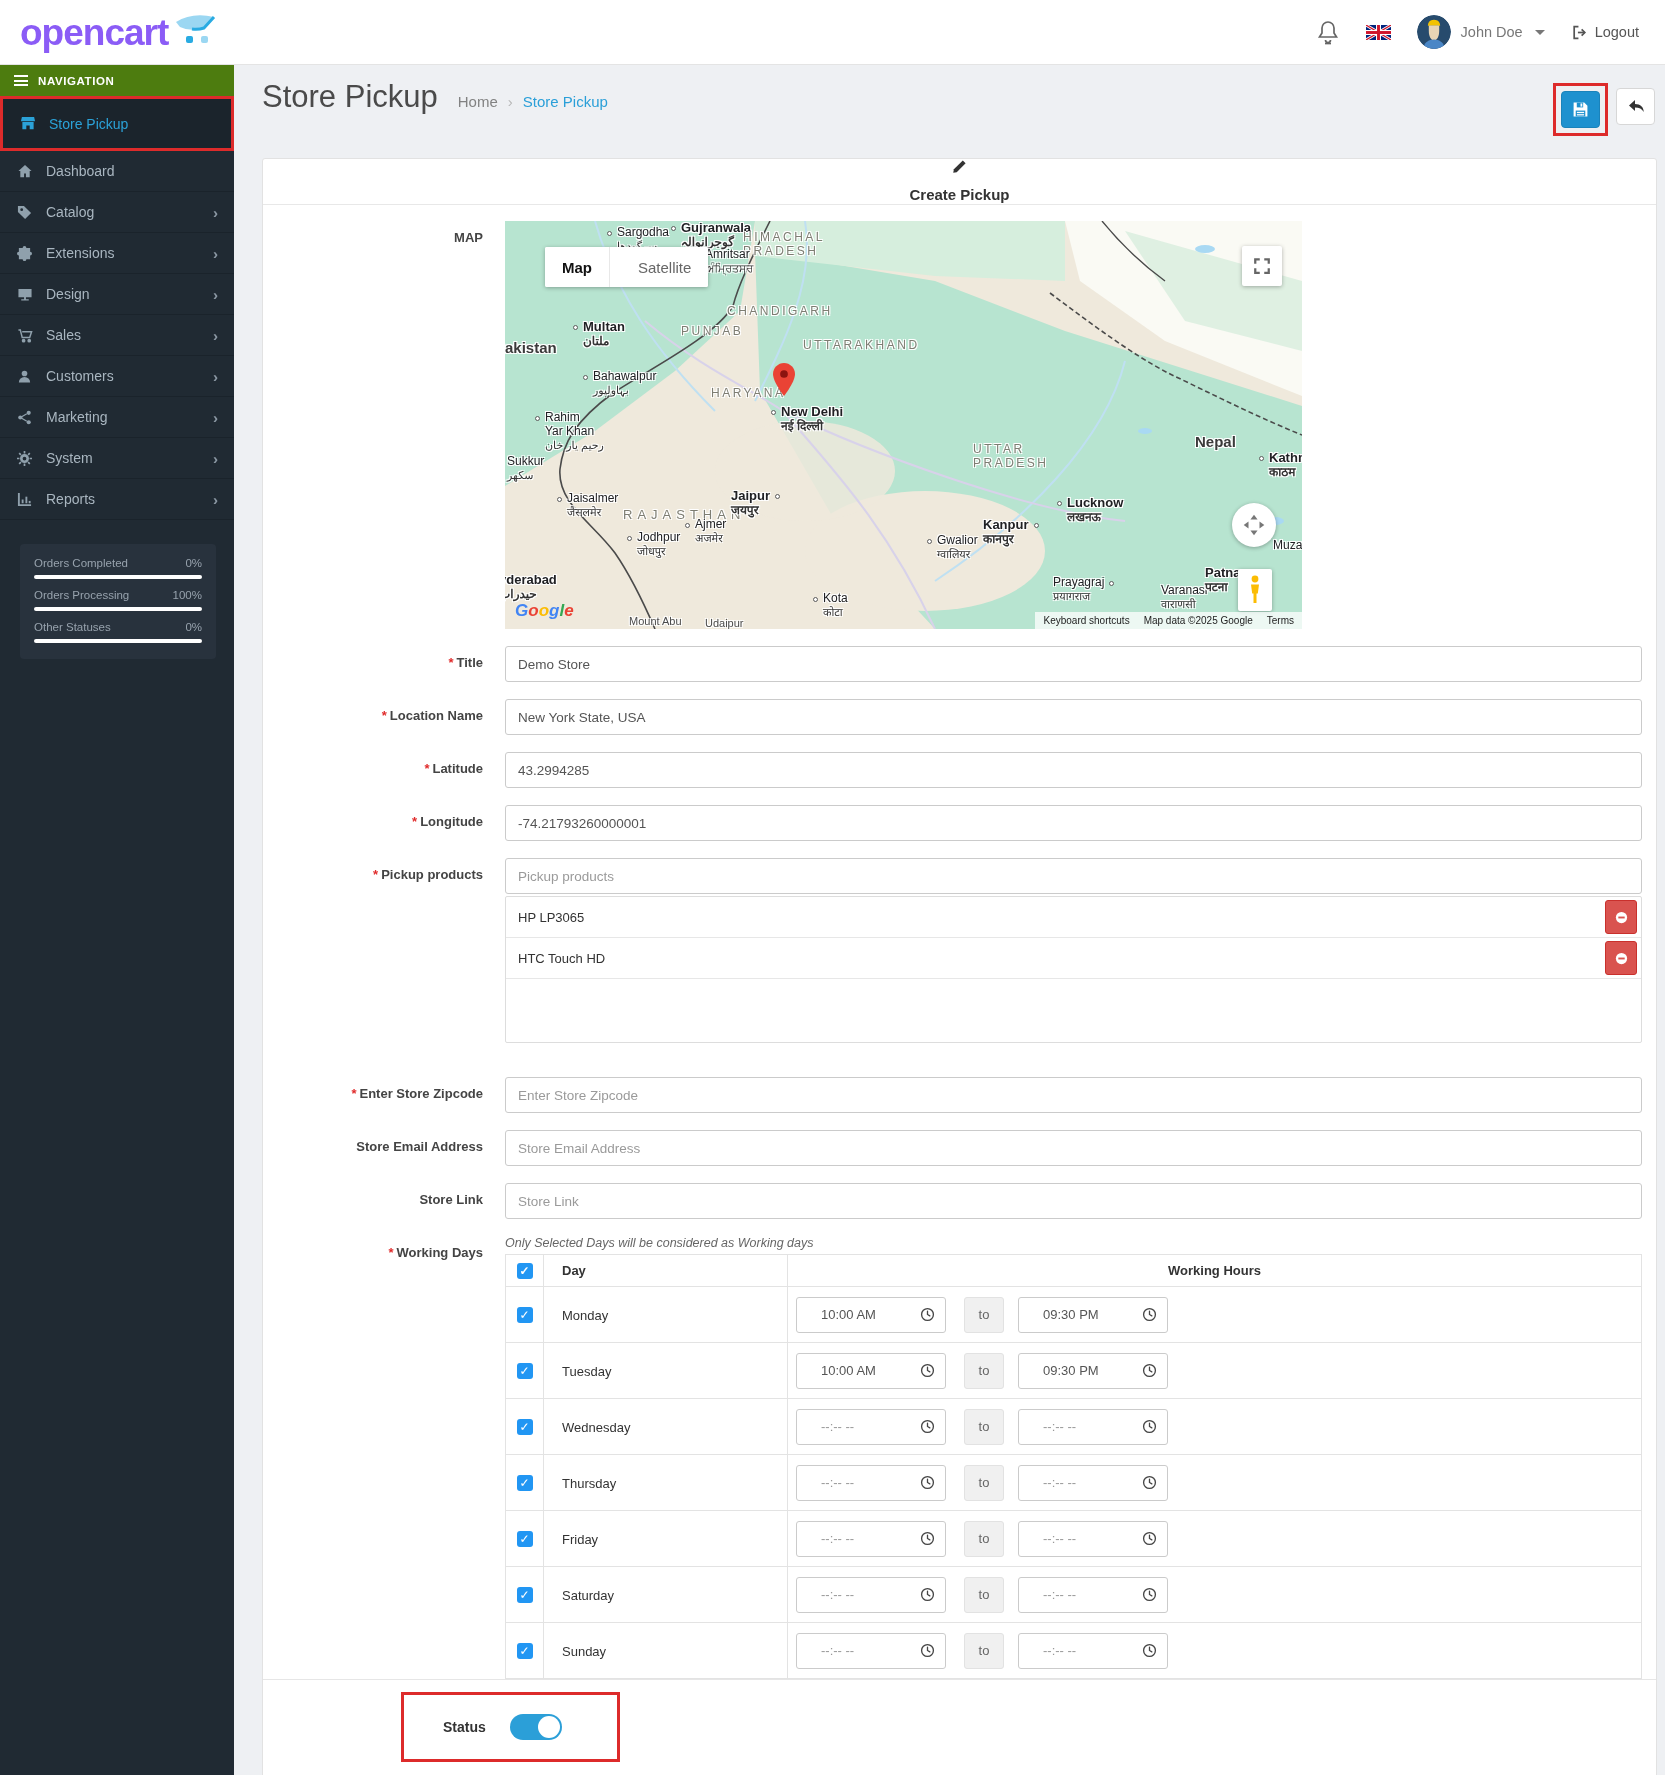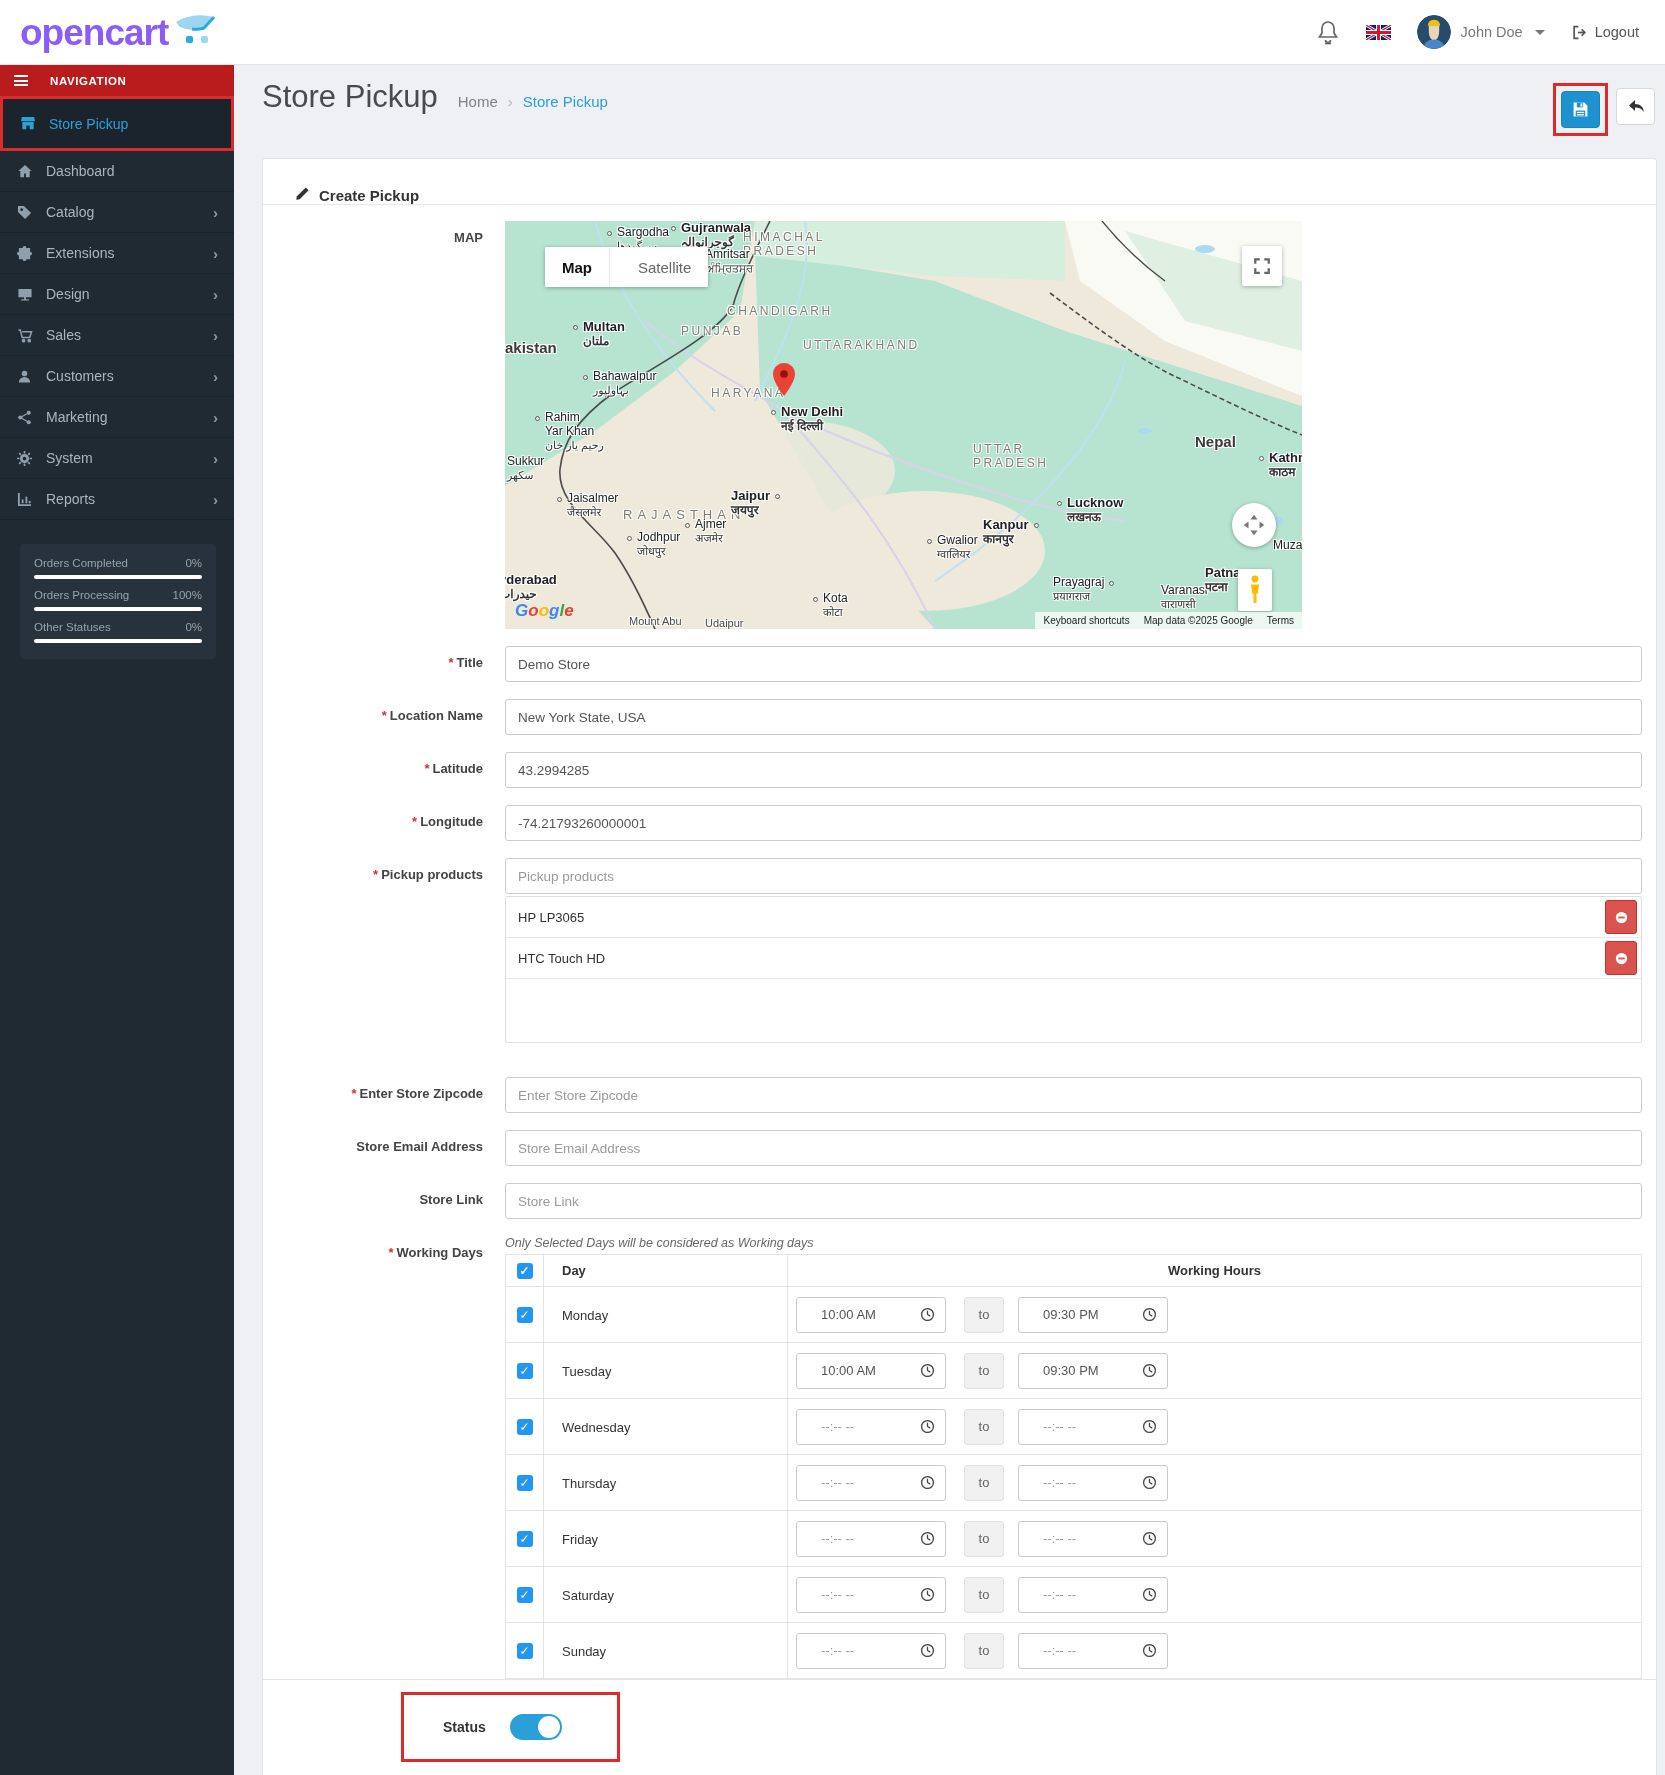--- a/index.html
+++ b/index.html
@@ -17,21 +17,21 @@
   .user-name { font-size:14.5px; color:#777; }
   .caret { width:0; height:0; border-left:5px solid transparent; border-right:5px solid transparent; border-top:5px solid #777; margin-left:2px; }
   .logout { display:flex; align-items:center; gap:7px; font-size:14.5px; color:#555; cursor:pointer; }
 
   
   .body-row { display:flex; height:1710px; }
   .sidebar { width:234px; background:#202a33; flex:none; }
   .main { flex:1; min-width:0; }
 
   
-  .nav-head { height:31px; background:#b91c1c; display:flex; align-items:center; gap:22px; padding:0 14px; }
+  .nav-head { height:31px; background:#4d7c0f; display:flex; align-items:center; gap:10px; padding:0 14px; }
   .burger { display:inline-flex; flex-direction:column; gap:2.5px; }
   .burger i { width:14px; height:2px; background:#fff; display:block; }
   .nav-title { color:#fff; font-size:11.5px; font-weight:bold; letter-spacing:0.6px; }
   .side-item { height:41px; display:flex; align-items:center; gap:13px; padding:0 16px; border-bottom:1px solid #1a232b; cursor:pointer; color:#a9b6c0; font-size:14px; }
   .side-item .s-icon { width:17px; display:inline-flex; justify-content:center; color:#8fa0ac; }
   .side-item.active { color:#2ba2d8; height:55px; border:3px solid #dd2b2b; background:#1b242c; }
   .side-item.active .s-icon { color:#2ba2d8; }
   .side-item .chev { margin-left:auto; color:#8b98a4; font-size:15px; font-weight:bold; }
   .side-stats { margin:24px 18px 0 20px; background:#28323d; border-radius:4px; padding:13px 14px 6px; }
   .stat { margin-bottom:10px; }
@@ -46,21 +46,21 @@
   .crumb-home { color:#828282; cursor:pointer; }
   .crumb-sep { color:#b8b8b8; }
   .crumb-cur { color:#2a9fd8; cursor:pointer; }
   .ph-actions { display:flex; align-items:flex-start; gap:8px; padding-top:4px; }
   .red-box { border:3px solid #dd2b2b; padding:5px; display:inline-flex; }
   .btn-save { width:39px; height:37px; background:#1e91cf; border:1px solid #1a83bb; border-radius:4px; cursor:pointer; display:flex; align-items:center; justify-content:center; }
   .btn-undo { width:39px; height:37px; background:#fff; border:1px solid #d7d7d7; border-radius:4px; cursor:pointer; display:flex; align-items:center; justify-content:center; margin-top:5px; }
 
   
   .panel { margin:0 8px 0 28px; background:#fff; border:1px solid #e2e2e2; border-radius:3px; min-height:1615px; }
-  .panel-head { height:46px; border-bottom:1px solid #e8e8e8; display:flex; align-items:flex-end; gap:9px; padding:0 32px; font-size:15px; font-weight:bold; color:#333; }
+  .panel-head { height:46px; border-bottom:1px solid #e8e8e8; display:flex; align-items:center; gap:9px; padding:0 18px; font-size:15px; font-weight:bold; color:#333;flex-direction:column; }
   .panel-body { padding:16px 16px 0 24px; }
 
   .form-row { display:flex; margin-bottom:17px; }
   .f-label { width:218px; flex:none; text-align:right; padding:9px 22px 0 0; font-size:13px; font-weight:bold; color:#444; }
   .req { color:#e02b2b; margin-right:3px; }
   .f-ctrl { width:1137px; flex:none; }
   .tin { width:100%; height:36px; border:1px solid #cbcbcb; border-radius:3px; padding:0 12px; font-size:13.5px; color:#555; font-family:"Liberation Sans",sans-serif; background:#fff; }
   .tin::placeholder { color:#9a9a9a; }
 
   

